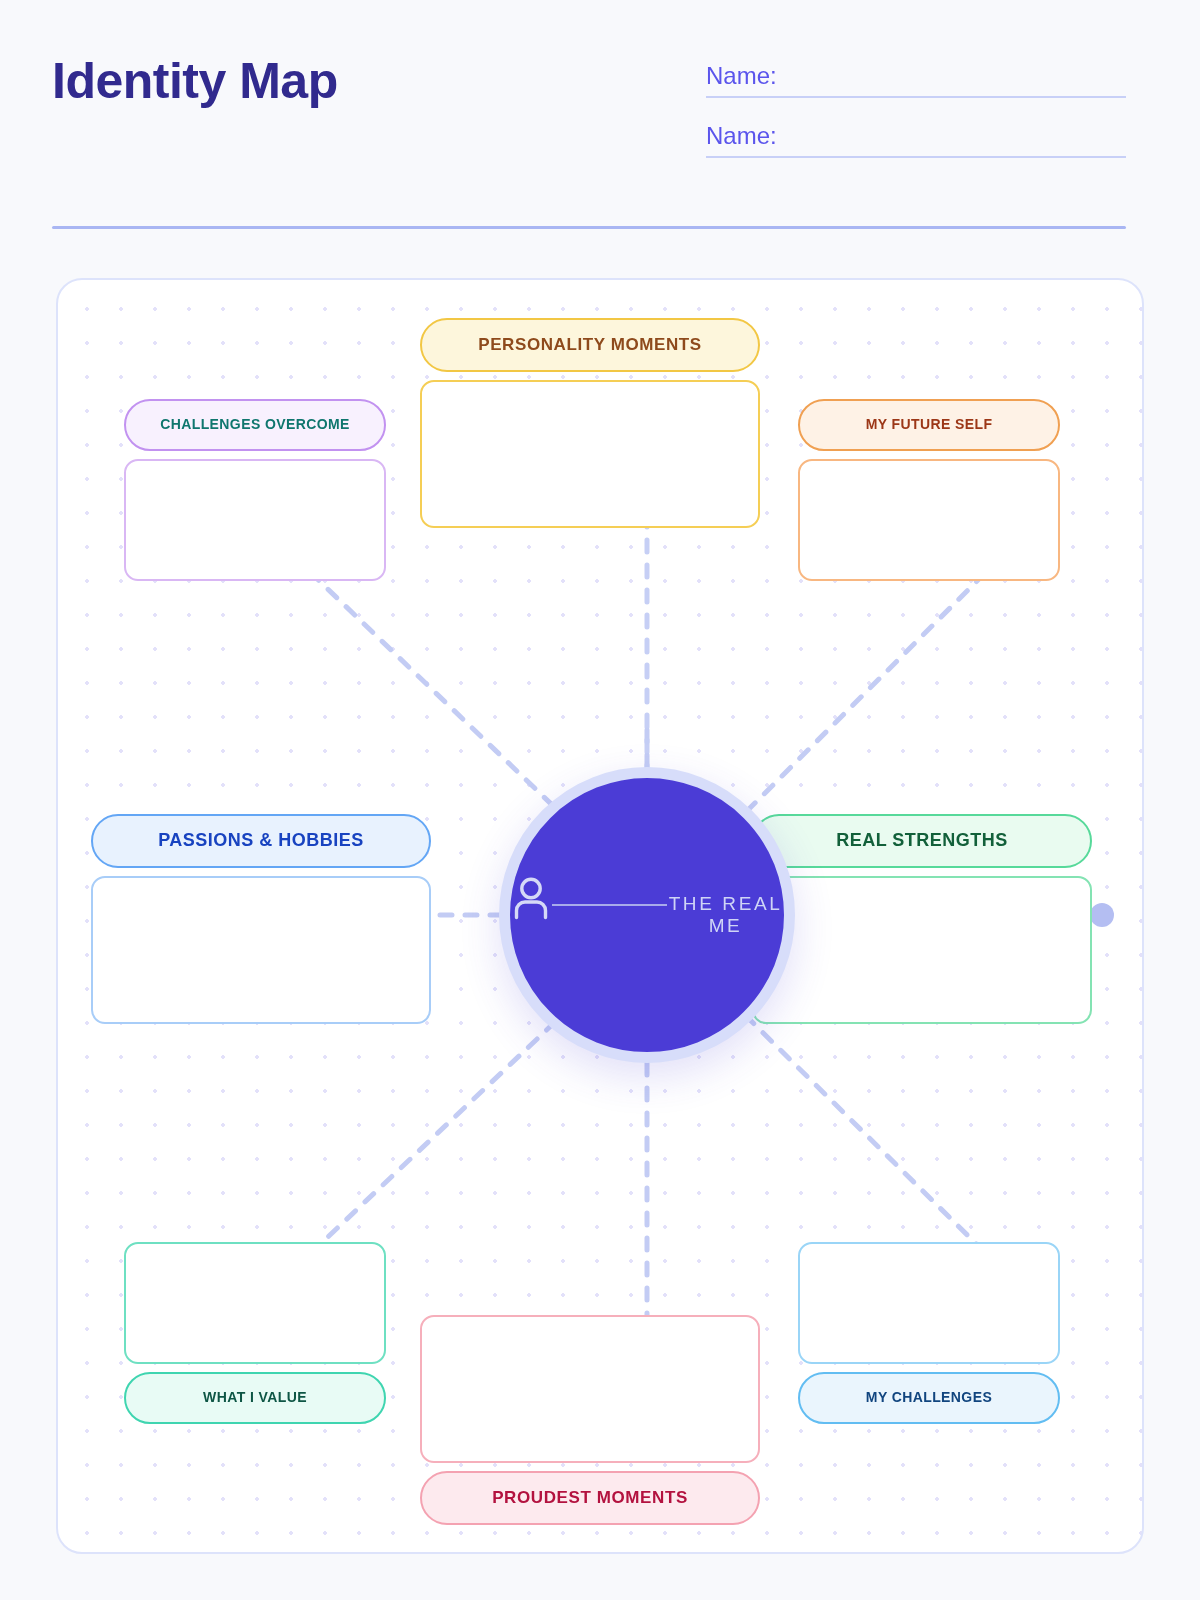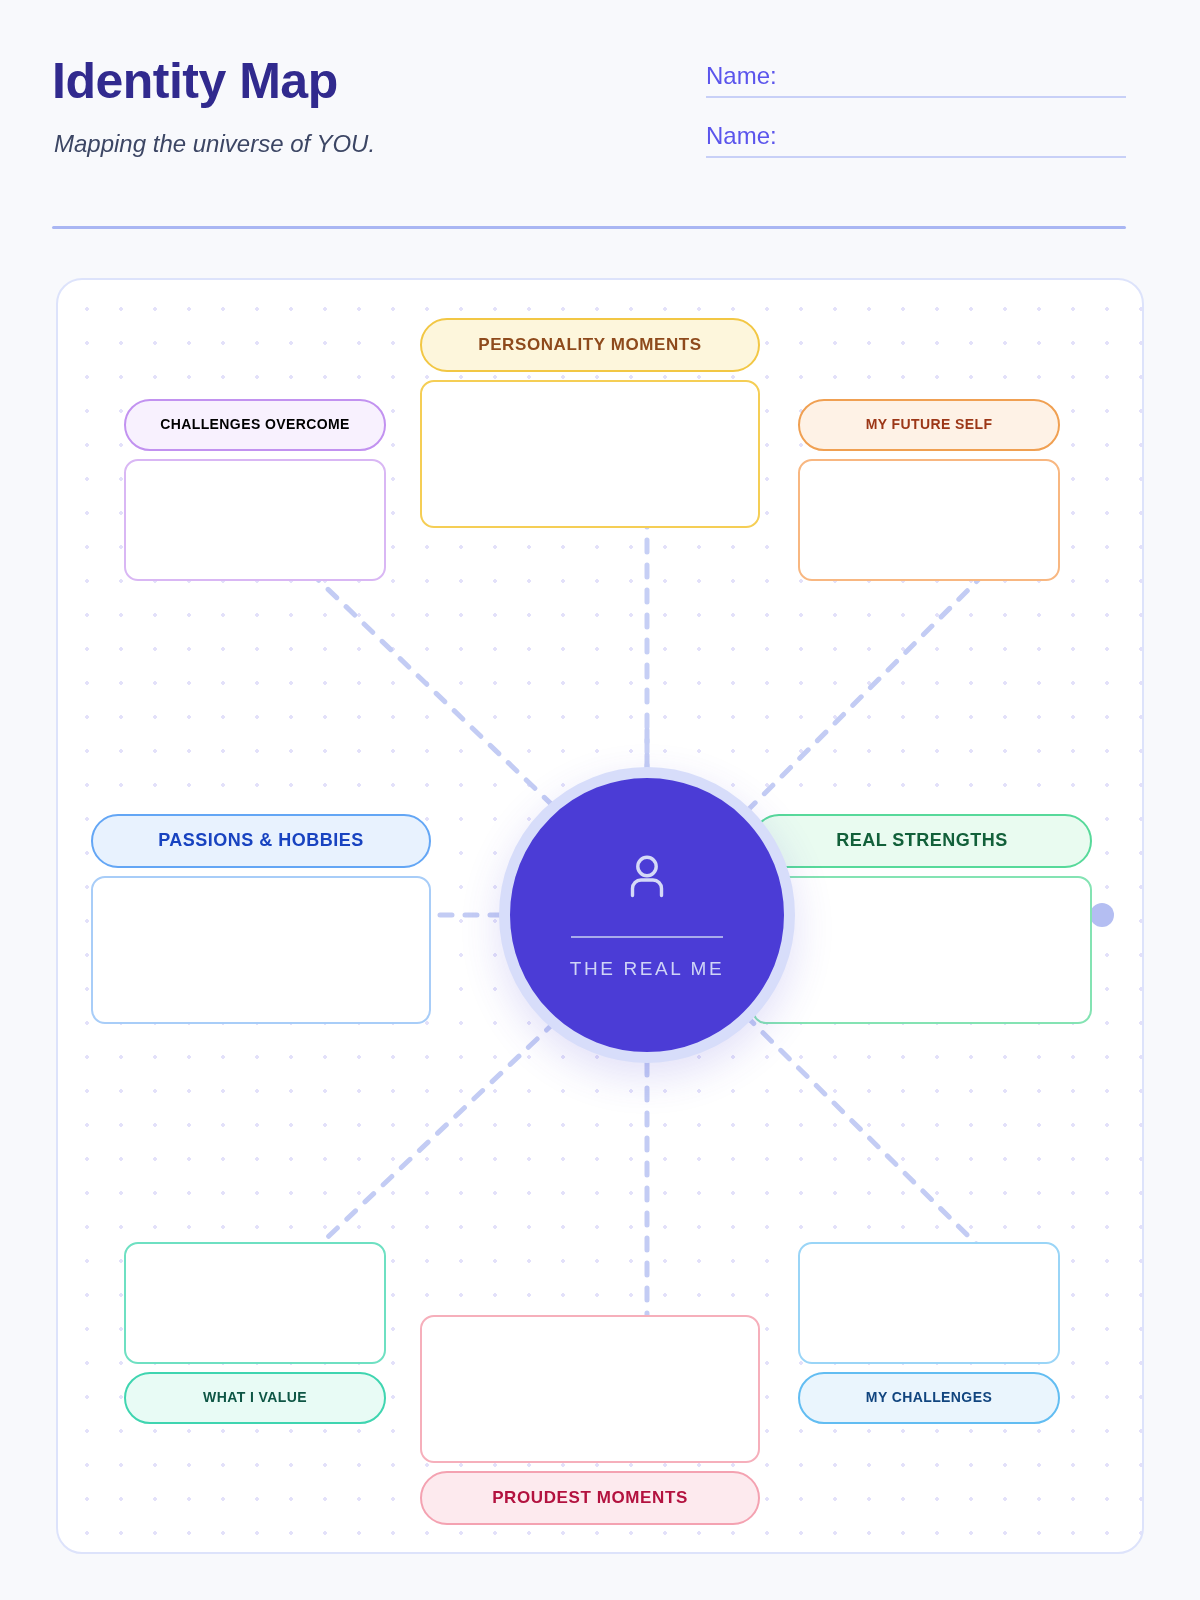--- a/index.html
+++ b/index.html
@@ -64,21 +64,21 @@
 
   
   #hub {
     position: absolute;
     left: 441px; top: 487px;
     width: 296px; height: 296px;
     border-radius: 50%;
     background: #4B3CD6;
     border: 11px solid #D7DDFA;
     box-shadow: 0 14px 40px rgba(75,60,214,0.16);
-    display: flex; flex-direction: column;
+    display: flex; 
     align-items: center; justify-content: center;
   }
   #hub-icon { margin-top: 4px; margin-bottom: 34px; }
   #hub-divider {
     width: 152px; height: 2px; background: #B9BEEE; opacity: .85;
     margin-bottom: 20px;
   }
   #hub-label {
     font-size: 19px; letter-spacing: 2.6px; color: #CFD4F6;
     font-weight: normal; text-align: center;
@@ -95,21 +95,21 @@
   .writebox {
     background: #FFFFFF;
     border-width: 2.5px; border-style: solid;
     border-radius: 14px;
   }
 
   
   .c-yellow-chip { background:#FDF6DC; border-color:#F2C744; color:#8E4A1C; }
   .c-yellow-box  { border-color:#F5CE55; }
 
-  .c-purple-chip { background:#F8F1FE; border-color:#C292F0; color:#000000;text-align:center; }
+  .c-purple-chip { background:#F8F1FE; border-color:#C292F0; color:#0f766e;text-align:center; }
   .c-purple-box  { border-color:#D9B7F4; }
 
   .c-orange-chip { background:#FEF2E6; border-color:#F0A052; color:#9C3717; }
   .c-orange-box  { border-color:#F8B781; }
 
   .c-blue-chip   { background:#E8F2FE; border-color:#63A6F5; color:#1843C0; }
   .c-blue-box    { border-color:#A8CDF8; }
 
   .c-green-chip  { background:#E9FBF0; border-color:#57D99A; color:#12603A; }
   .c-green-box   { border-color:#84E3B3; }
@@ -123,21 +123,20 @@
   .c-sky-chip    { background:#EAF5FD; border-color:#62BDF2; color:#11457F; }
   .c-sky-box     { border-color:#9AD5F7; }
 </style>
 </head>
 <body>
 
 <div id="page">
 
   <div id="header">
     <div id="title">Identity Map</div>
-    <div id="subtitle">Mapping the universe of YOU.</div>
 
     <div class="field-wrap" id="name-field">
       <div class="field-label">Name:</div>
       <div class="field-line"></div>
       <input class="field-input" type="text" placeholder="" style="">
     </div>
 
     <div class="field-wrap" id="date-field">
       <div class="field-label">Name:</div>
       <div class="field-line"></div>

